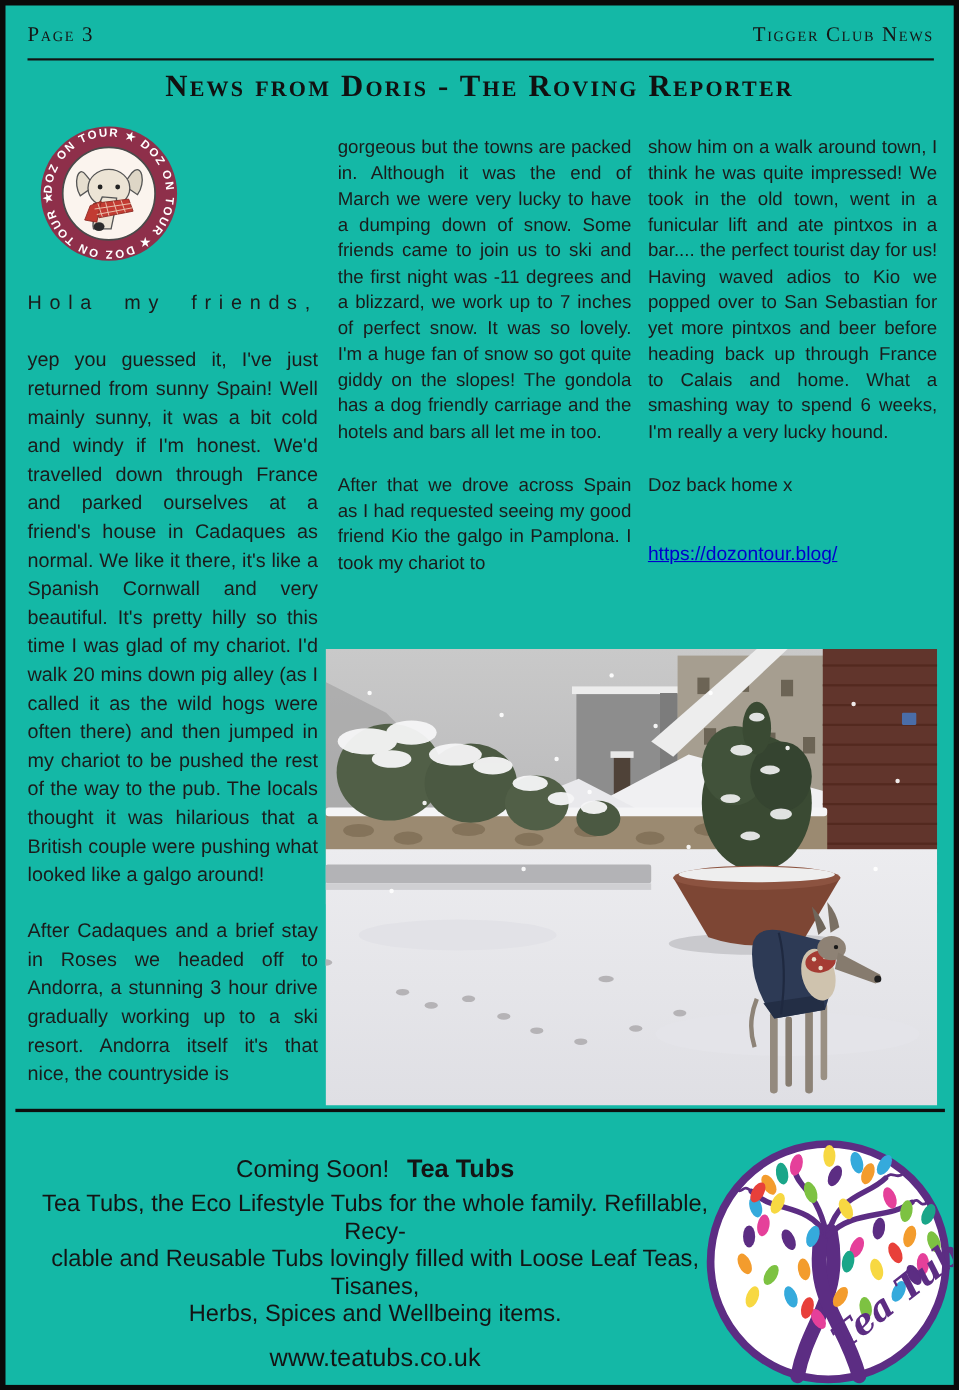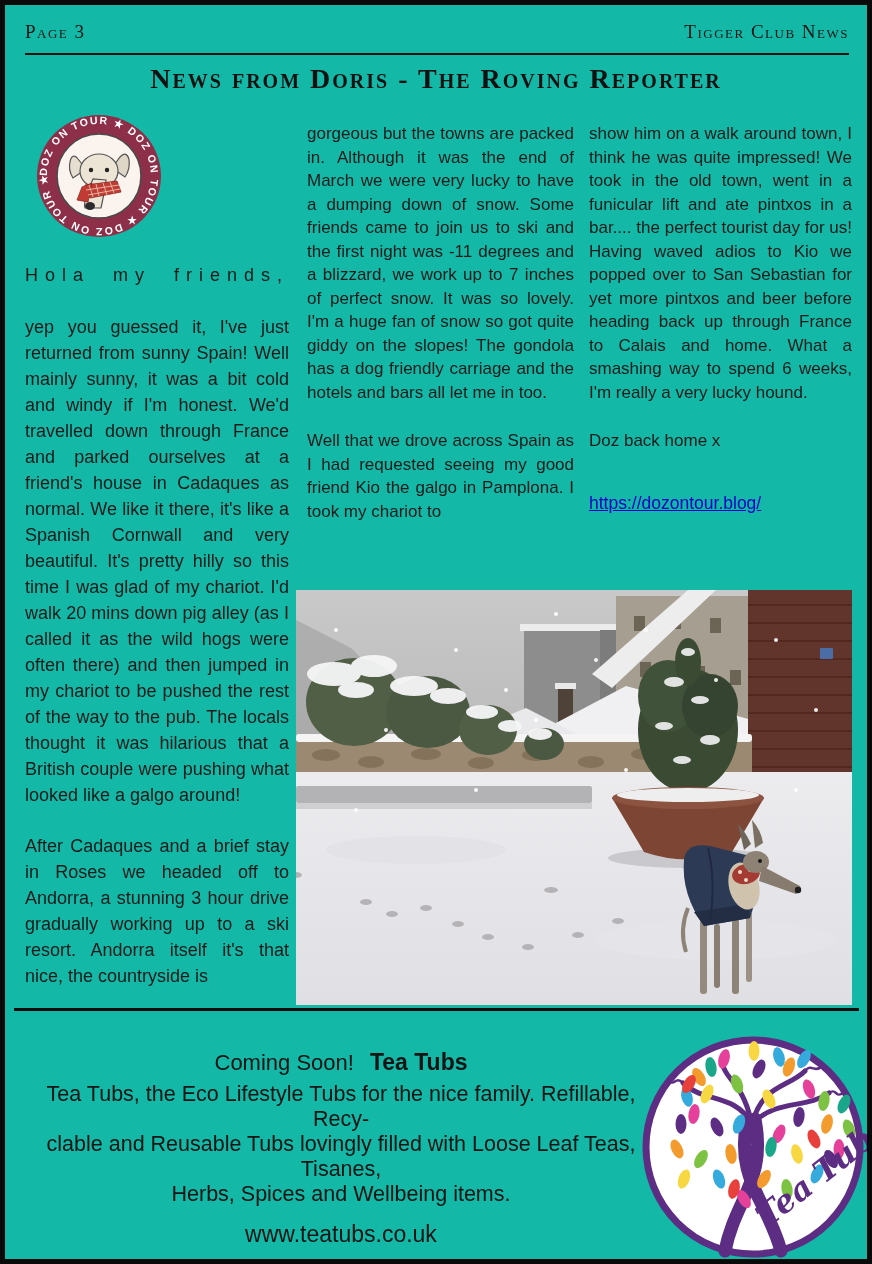--- a/index.html
+++ b/index.html
@@ -91,21 +91,21 @@
       <span>Hola</span>
       <span>my</span>
       <span>friends,</span>
     </div>
     <p>yep you guessed it, I've just returned from sunny Spain! Well mainly sunny, it was a bit cold and windy if I'm honest. We'd travelled down through France and parked ourselves at a friend's house in Cadaques as normal. We like it there, it's like a Spanish Cornwall and very beautiful. It's pretty hilly so this time I was glad of my chariot. I'd walk 20 mins down pig alley (as I called it as the wild hogs were often there) and then jumped in my chariot to be pushed the rest of the way to the pub. The locals thought it was hilarious that a British couple were pushing what looked like a galgo around!</p>
     <p>After Cadaques and a brief stay in Roses we headed off to Andorra, a stunning 3 hour drive gradually working up to a ski resort. Andorra itself it's that nice, the countryside is</p>
   </div>
 
   <div class="col" id="col2">
     <p>gorgeous but the towns are packed in. Although it was the end of March we were very lucky to have a dumping down of snow. Some friends came to join us to ski and the first night was -11 degrees and a blizzard, we work up to 7 inches of perfect snow. It was so lovely. I'm a huge fan of snow so got quite giddy on the slopes! The gondola has a dog friendly carriage and the hotels and bars all let me in too.</p>
-    <p>Well that we drove across Spain as I had requested seeing my good friend Kio the galgo in Pamplona. I took my chariot to</p>
+    <p>After that we drove across Spain as I had requested seeing my good friend Kio the galgo in Pamplona. I took my chariot to</p>
   </div>
 
   <div class="col" id="col3">
     <p>show him on a walk around town, I think he was quite impressed! We took in the old town, went in a funicular lift and ate pintxos in a bar.... the perfect tourist day for us! Having waved adios to Kio we popped over to San Sebastian for yet more pintxos and beer before heading back up through France to Calais and home. What a smashing way to spend 6 weeks, I'm really a very lucky hound.</p>
     <p class="signoff">Doz back home x</p>
     <a class="bloglink" href="#">https://dozontour.blog/</a>
   </div>
 
   <svg class="photo" viewBox="0 0 556 415" preserveAspectRatio="none">
     <defs>
@@ -268,21 +268,21 @@
     </g>
   </svg>
 
   <div class="rule-ftr"></div>
 
   <div class="ftr-text">
     <div class="coming">
       <span>Coming Soon!</span><strong>Tea Tubs</strong>
     </div>
     <div class="desc">
-      <div>Tea Tubs, the Eco Lifestyle Tubs for the nice family. Refillable, Recy-</div>
+      <div>Tea Tubs, the Eco Lifestyle Tubs for the whole family. Refillable, Recy-</div>
       <div>clable and Reusable Tubs lovingly filled with Loose Leaf Teas, Tisanes,</div>
       <div>Herbs, Spices and Wellbeing items.</div>
     </div>
     <div class="ftr-url">www.teatubs.co.uk</div>
   </div>
 
   <svg class="tealogo" width="228" height="240" viewBox="0 0 228 240">
     <circle cx="114" cy="118" r="107" fill="#ffffff" stroke="#5c2d83" stroke-width="7"></circle>
     <g stroke="#5c2d83" fill="none" stroke-linecap="round">
       <path d="M86,222 C96,170 128,152 116,90" stroke-width="13"></path>

